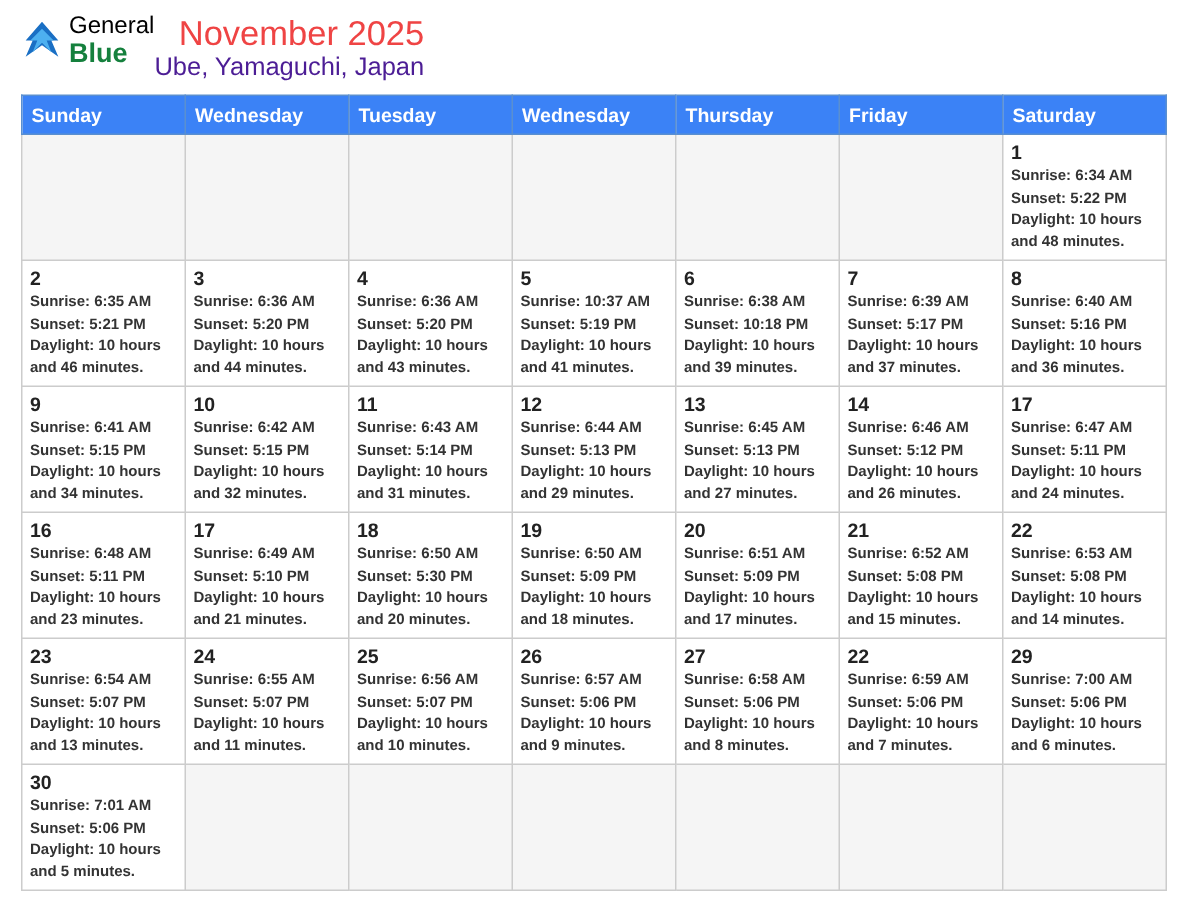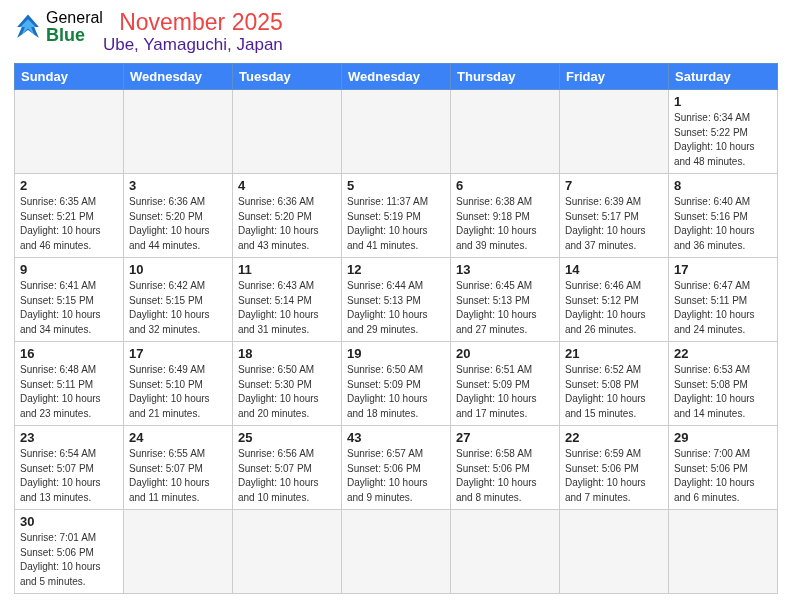--- a/index.html
+++ b/index.html
@@ -79,20 +79,21 @@
     .day-num {
       font-size: 13px;
       font-weight: bold;
       display: block;
       margin-bottom: 2px;
     }
     .day-info {
       font-size: 10px;
       color: #333;
       line-height: 1.45;
+      font-weight: bold;
     }
     .last-row td {
       height: 64px;
     }
   </style>
 </head>
 <body>
 
 <div class="page">
   <div class="header">
@@ -157,29 +158,29 @@
           </td>
           <td>
             <span class="day-num">4</span>
             <div class="day-info">Sunrise: 6:36 AM
 Sunset: 5:20 PM
 Daylight: 10 hours
 and 43 minutes.</div>
           </td>
           <td>
             <span class="day-num">5</span>
-            <div class="day-info">Sunrise: 11:37 AM
+            <div class="day-info">Sunrise: 10:37 AM
 Sunset: 5:19 PM
 Daylight: 10 hours
 and 41 minutes.</div>
           </td>
           <td>
             <span class="day-num">6</span>
             <div class="day-info">Sunrise: 6:38 AM
-Sunset: 9:18 PM
+Sunset: 10:18 PM
 Daylight: 10 hours
 and 39 minutes.</div>
           </td>
           <td>
             <span class="day-num">7</span>
             <div class="day-info">Sunrise: 6:39 AM
 Sunset: 5:17 PM
 Daylight: 10 hours
 and 37 minutes.</div>
           </td>
@@ -309,21 +310,21 @@
 and 11 minutes.</div>
           </td>
           <td>
             <span class="day-num">25</span>
             <div class="day-info">Sunrise: 6:56 AM
 Sunset: 5:07 PM
 Daylight: 10 hours
 and 10 minutes.</div>
           </td>
           <td>
-            <span class="day-num">43</span>
+            <span class="day-num">26</span>
             <div class="day-info">Sunrise: 6:57 AM
 Sunset: 5:06 PM
 Daylight: 10 hours
 and 9 minutes.</div>
           </td>
           <td>
             <span class="day-num">27</span>
             <div class="day-info">Sunrise: 6:58 AM
 Sunset: 5:06 PM
 Daylight: 10 hours

